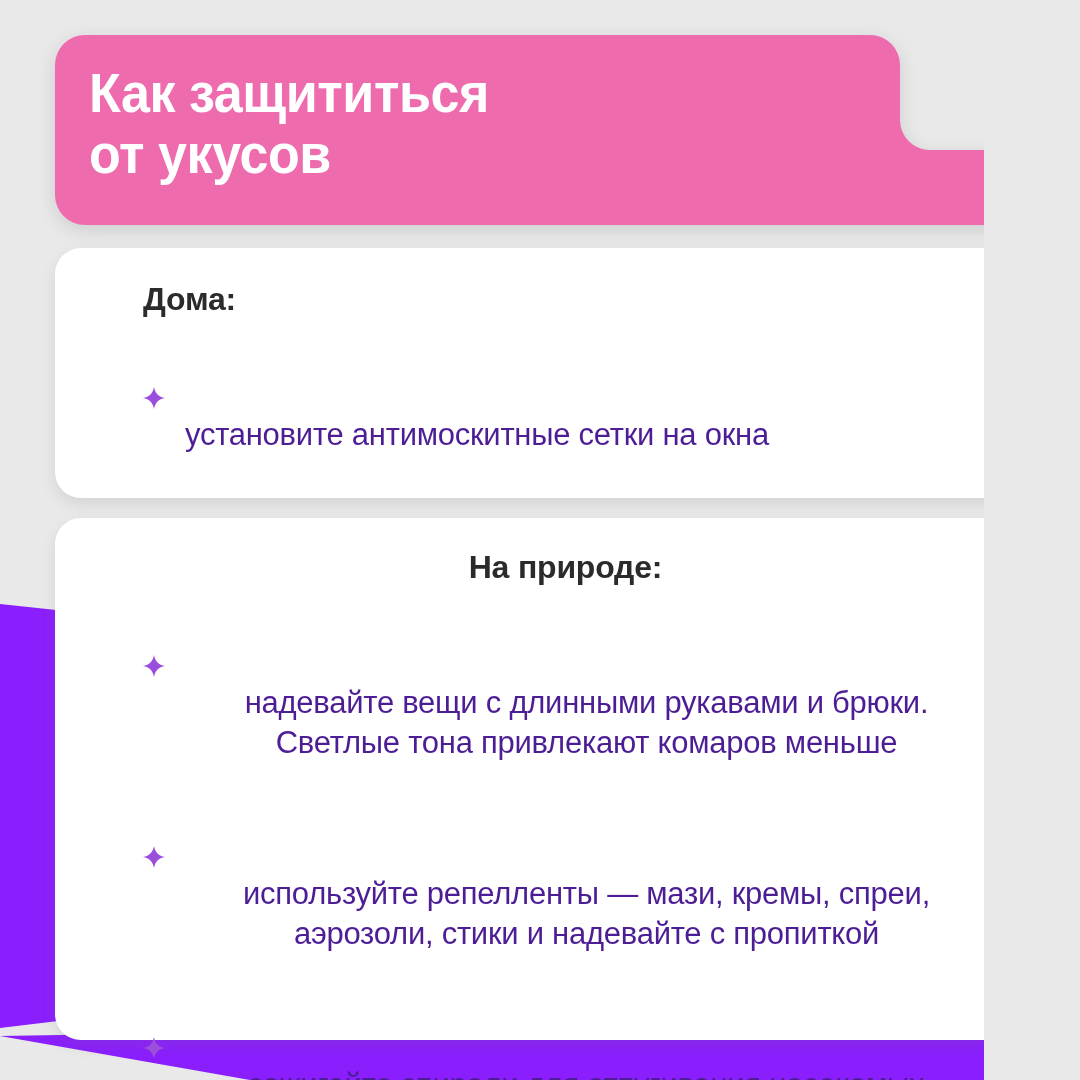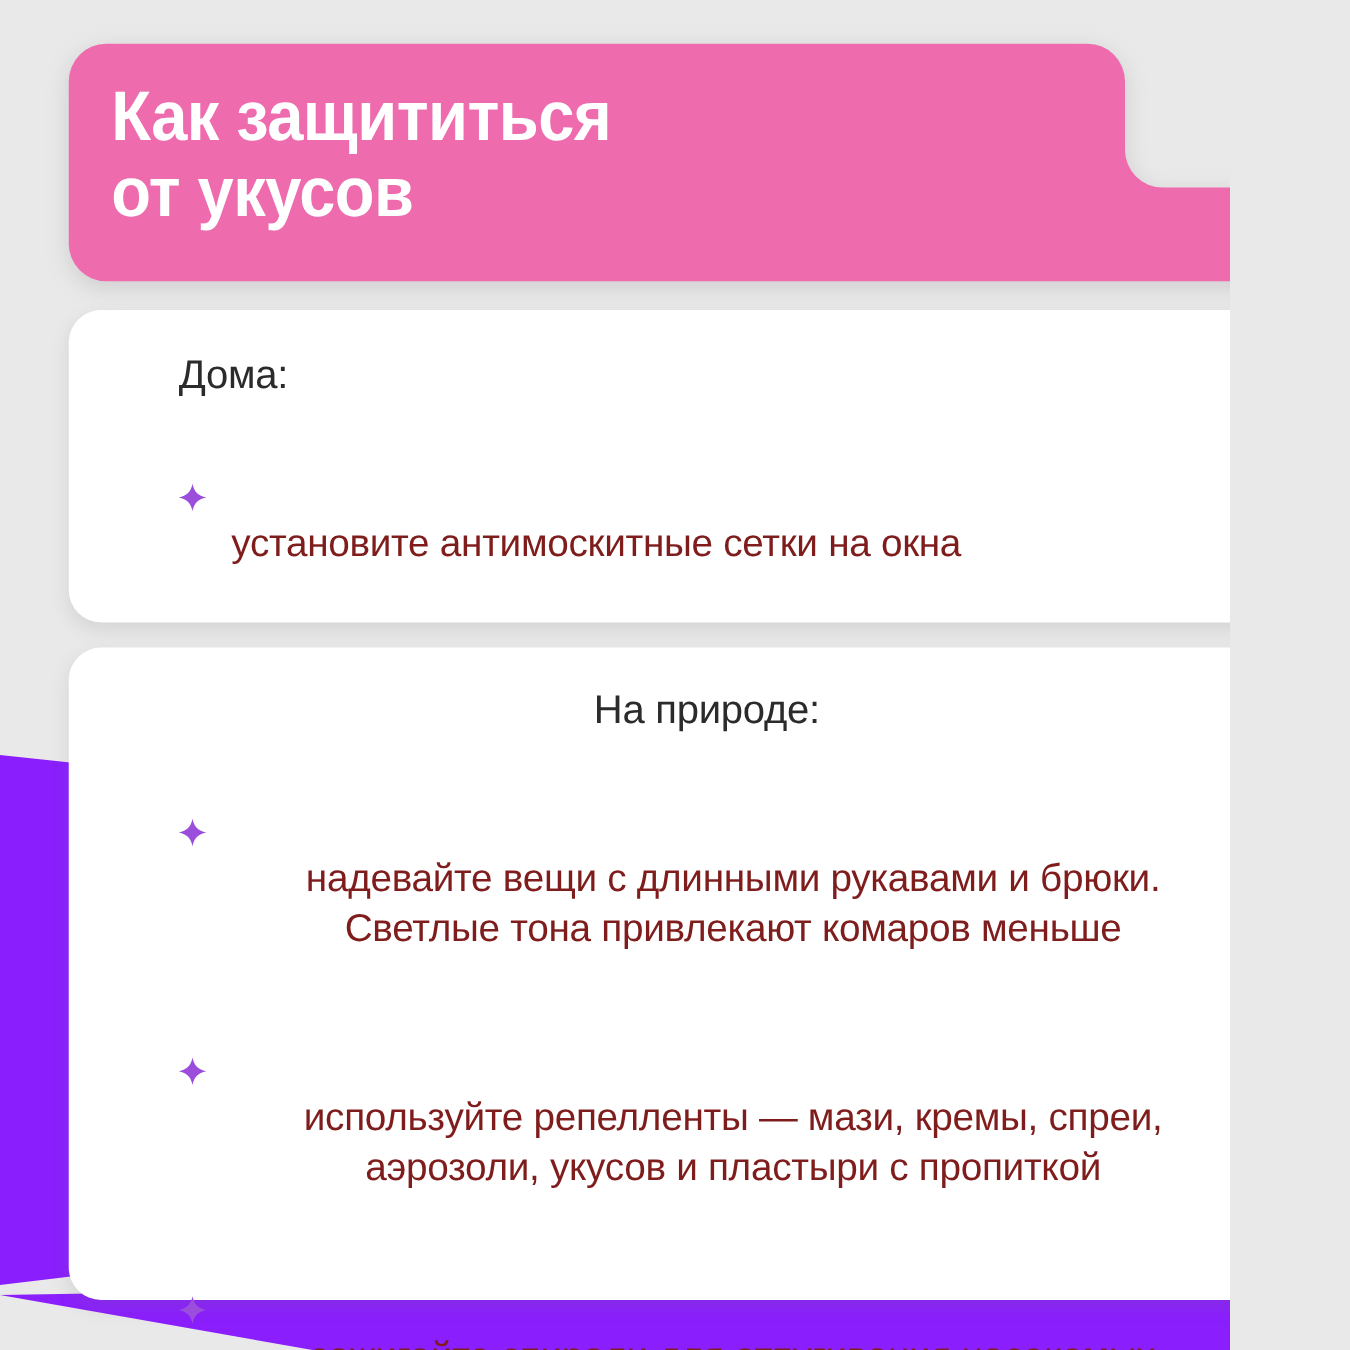--- a/index.html
+++ b/index.html
@@ -87,36 +87,36 @@
   #card-home    { top: 248px; height: 250px; }
   #card-outdoor { top: 518px; height: 522px; text-align: center; }
 
   .card-inner {
     padding: 32px 42px 0 88px;
   }
 
   .card-heading {
     color: #2b2b2b;
     font-size: 32px;
-    font-weight: 400;
+    font-weight: 700;
     line-height: 1.2;
     margin: 0 0 16px 0;
     letter-spacing: -0.2px;
   }
   #card-outdoor .card-inner { padding-top: 30px; }
 
   .bullet-list {
     list-style: none;
     margin: 0;
     padding: 0;
   }
   .bullet-item {
     position: relative;
     padding-left: 42px;
-    color: #7f1d1d;
+    color: #4c1d95;
     font-size: 31px;
     line-height: 1.30;
     margin-bottom: 22px;
     letter-spacing: -0.25px;
     white-space: pre-line;
   }
   #card-outdoor .bullet-item { margin-bottom: 30px; }
   .bullet-item:last-child { margin-bottom: 0; }
 
   .bullet-mark {
@@ -204,21 +204,21 @@
           <span>надевайте вещи с длинными рукавами и брюки.
 Светлые тона привлекают комаров меньше</span>
         </li>
         <li class="bullet-item">
           <span class="bullet-mark">
             <svg viewBox="0 0 22 22" xmlns="http://www.w3.org/2000/svg">
               <path d="M11 0 C12.2 6.4 15.6 9.8 22 11 C15.6 12.2 12.2 15.6 11 22 C9.8 15.6 6.4 12.2 0 11 C6.4 9.8 9.8 6.4 11 0 Z" fill="#9b4ddb"></path>
             </svg>
           </span>
           <span>используйте репелленты — мази, кремы, спреи,
-аэрозоли, укусов и пластыри с пропиткой</span>
+аэрозоли, стики и надевайте с пропиткой</span>
         </li>
         <li class="bullet-item">
           <span class="bullet-mark">
             <svg viewBox="0 0 22 22" xmlns="http://www.w3.org/2000/svg">
               <path d="M11 0 C12.2 6.4 15.6 9.8 22 11 C15.6 12.2 12.2 15.6 11 22 C9.8 15.6 6.4 12.2 0 11 C6.4 9.8 9.8 6.4 11 0 Z" fill="#9b4ddb"></path>
             </svg>
           </span>
           <span>зажигайте спирали для отпугивания насекомых
 или включайте автономные фумигаторы — они
 работают от аккумулятора или батареек</span>

